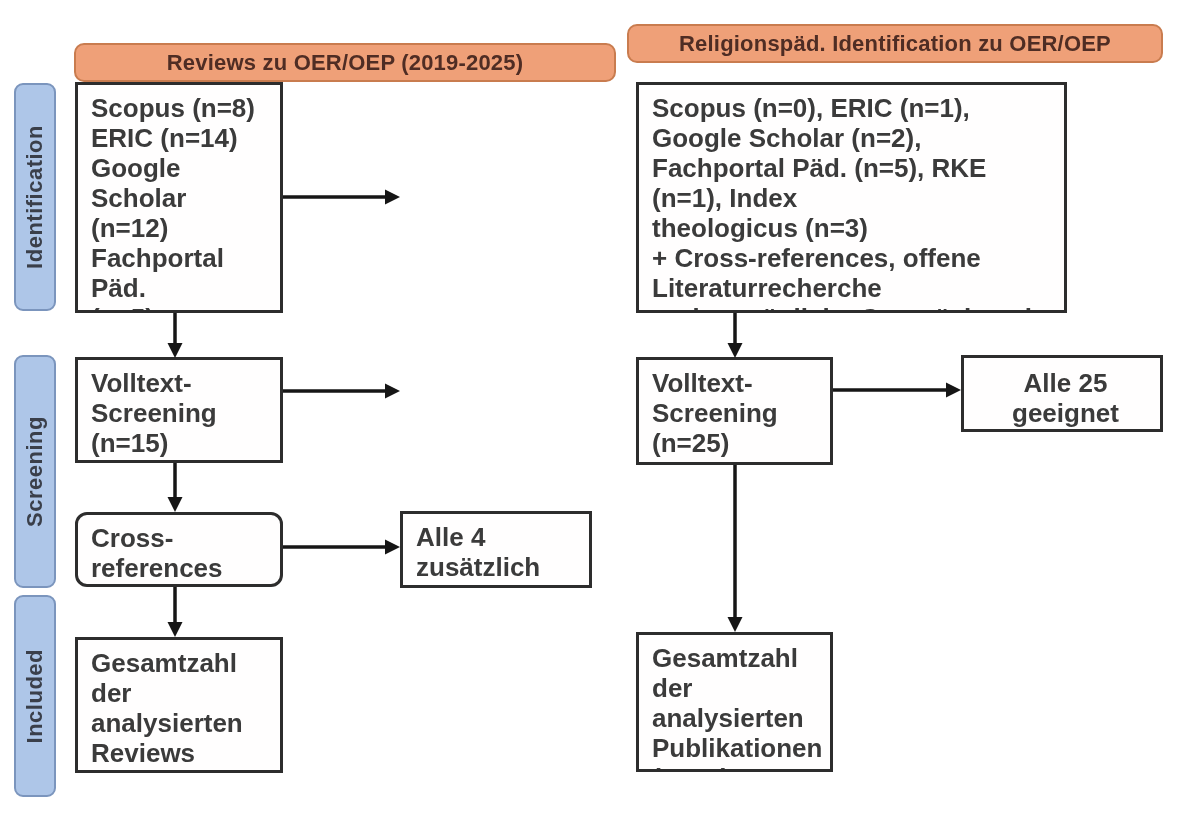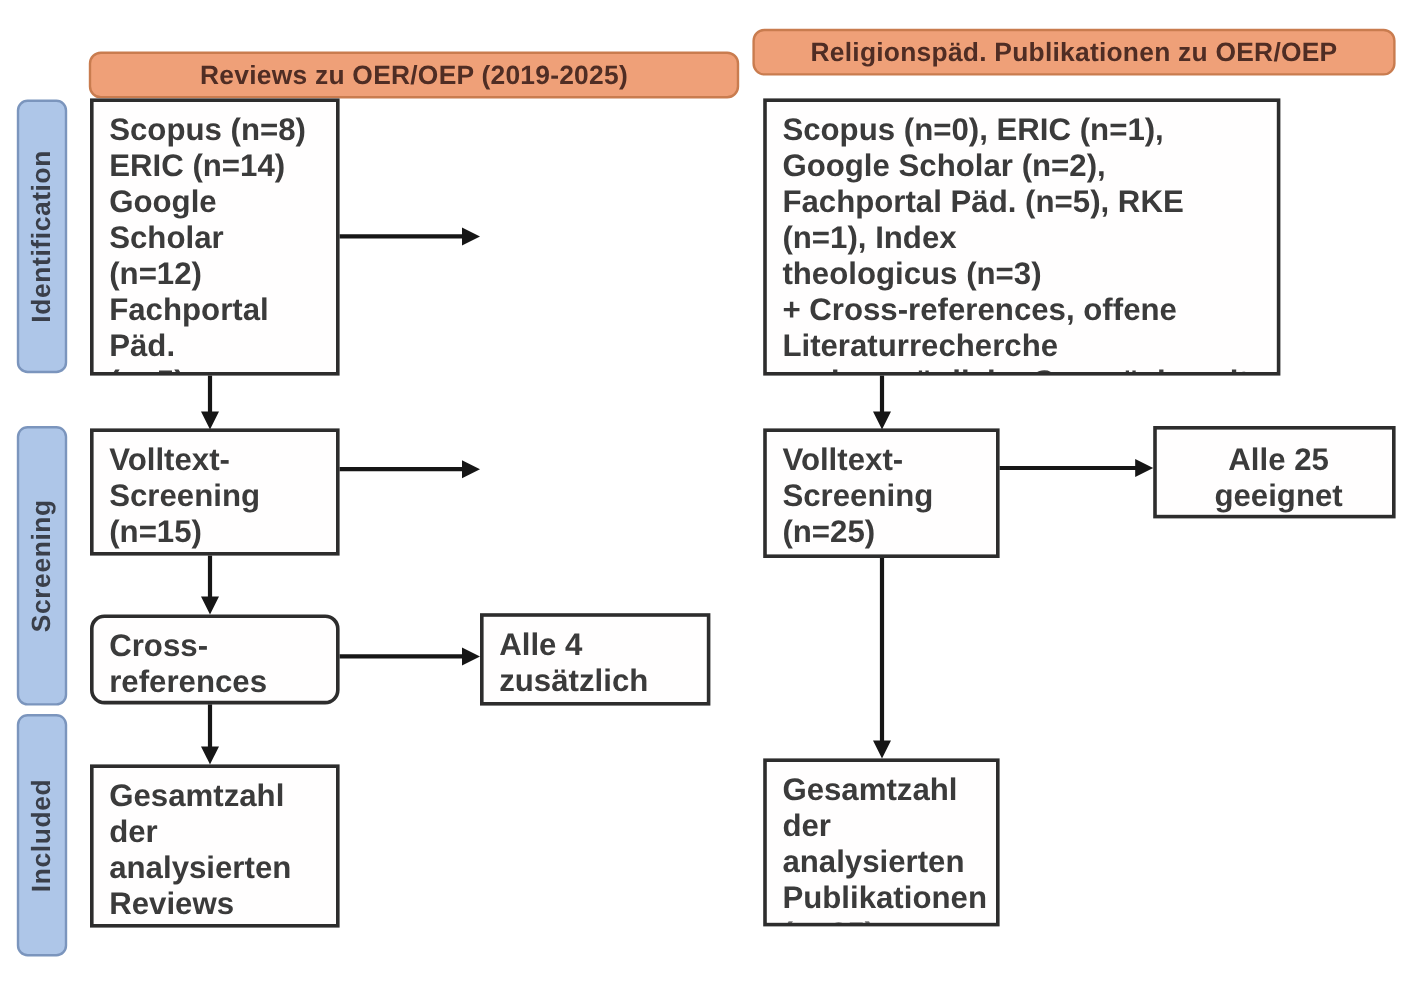--- a/index.html
+++ b/index.html
@@ -76,21 +76,21 @@
   }
   svg.arrows line{stroke:var(--arrow);stroke-width:3.5;}
   svg.arrows polygon{fill:var(--arrow);}
 </style>
 </head>
 <body>
 
 <div class="canvas">
 
   <div class="col-header" style="left:74px;top:24px;width:542px;height:39px;margin-top:19px;">Reviews zu OER/OEP (2019-2025)</div>
-  <div class="col-header" style="left:627px;top:24px;width:536px;height:39px;">Religionspäd. Publikationen zu OER/OEP</div>
+  <div class="col-header" style="left:627px;top:24px;width:536px;height:39px;">Religionspäd. Identification zu OER/OEP</div>
 
   <div class="stage-bar" style="left:14px;top:83px;width:42px;height:228px;">
     <span>Identification</span>
   </div>
   <div class="stage-bar" style="left:14px;top:355px;width:42px;height:233px;">
     <span>Screening</span>
   </div>
   <div class="stage-bar" style="left:14px;top:595px;width:42px;height:202px;">
     <span>Included</span>
   </div>

